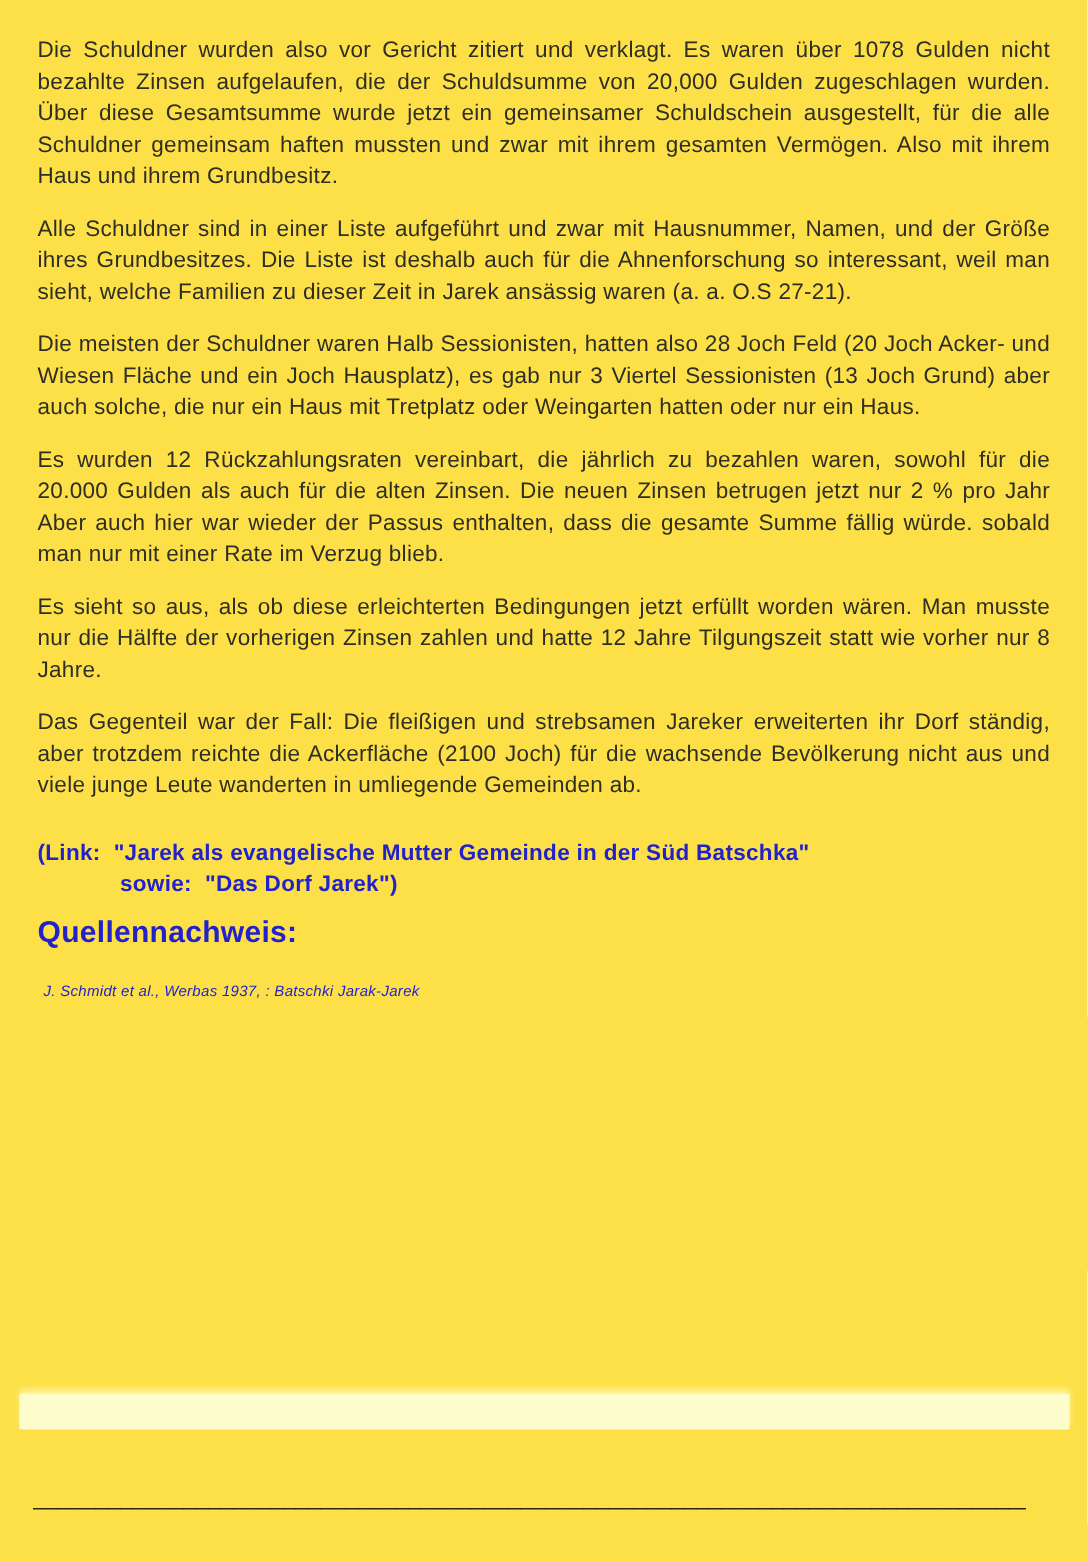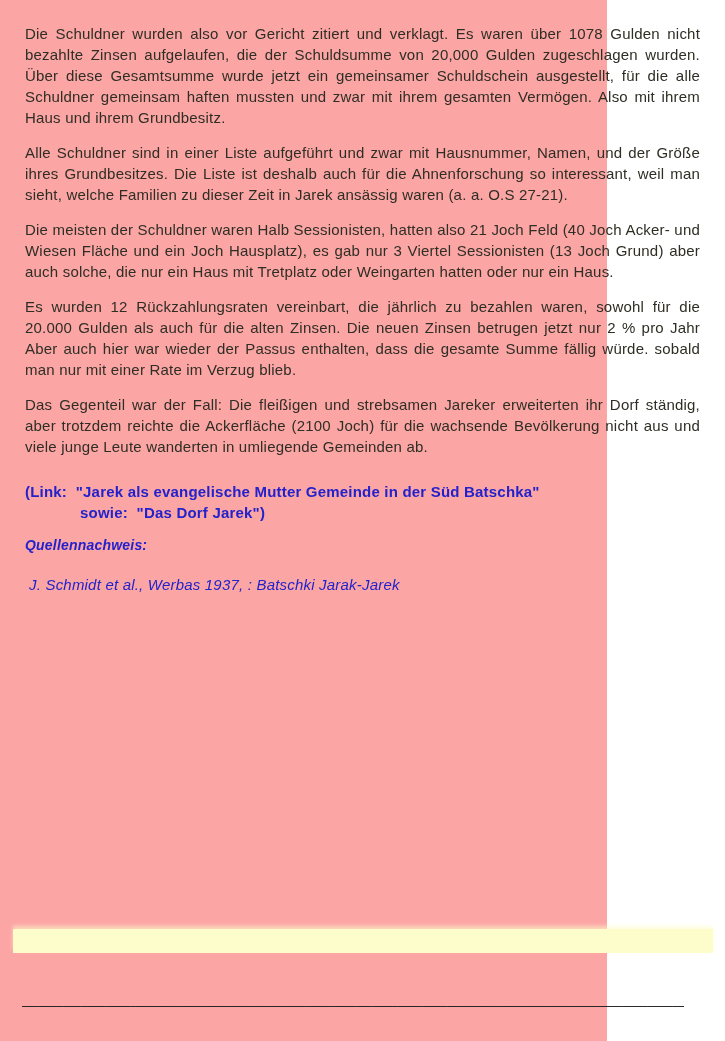--- a/index.html
+++ b/index.html
@@ -6,23 +6,23 @@
     margin: 0;
     padding: 0;
     background: #ffffff;
     width: 725px;
     height: 1041px;
     overflow: hidden;
     font-family: "Liberation Sans", "DejaVu Sans", sans-serif;
   }
   .page {
     position: relative;
-    width: 607px;
+    width: 725px;
     height: 1041px;
-    background: #fca5a5;
+    background: #fde047;
   }
   .content {
     padding: 23px 25px 0 25px;
     width: 675px;
     box-sizing: content-box;
   }
   p.par {
     margin: 0 0 14px 0;
     font-size: 15px;
     line-height: 21px;
@@ -37,31 +37,30 @@
     font-weight: bold;
     font-size: 15px;
     line-height: 21px;
     letter-spacing: 0.2px;
   }
   .link-line { white-space: pre-wrap; cursor: pointer; }
   .link-line.indent { padding-left: 55px; }
   .sources-heading {
     margin: 10px 0 0 0;
     color: #2222cc;
-    font-size: 14px;
+    font-size: 20px;
     line-height: 24px;
     font-weight: bold;
-    font-style: italic;
     letter-spacing: 0.2px;
   }
   .citation {
     margin-top: 17px;
     padding-left: 4px;
     color: #2222cc;
-    font-size: 15px;
+    font-size: 10px;
     line-height: 22px;
     font-style: italic;
     letter-spacing: 0.2px;
   }
   .highlight-bar {
     position: absolute;
     left: 13px;
     top: 929px;
     width: 700px;
     height: 24px;
@@ -81,22 +80,23 @@
     color: #1a1a1a;
   }
 </style>
 </head>
 <body>
 
 <div class="page">
   <div class="content">
     <p class="par">Die Schuldner wurden also vor Gericht zitiert und verklagt. Es waren über 1078 Gulden nicht bezahlte Zinsen aufgelaufen, die der Schuldsumme von 20,000 Gulden zugeschlagen wurden. Über diese Gesamtsumme wurde jetzt ein gemeinsamer Schuldschein ausgestellt, für die alle Schuldner gemeinsam haften mussten und zwar mit ihrem gesamten Vermögen. Also mit ihrem Haus und ihrem Grundbesitz.</p>
     <p class="par">Alle Schuldner sind in einer Liste aufgeführt und zwar mit Hausnummer, Namen, und der Größe ihres Grundbesitzes. Die Liste ist deshalb auch für die Ahnenforschung so interessant, weil man sieht, welche Familien zu dieser Zeit in Jarek ansässig waren (a. a. O.S 27-21).</p>
-    <p class="par">Die meisten der Schuldner waren Halb Sessionisten, hatten also 21 Joch Feld (40 Joch Acker- und Wiesen Fläche und ein Joch Hausplatz), es gab nur 3 Viertel Sessionisten (13 Joch Grund) aber auch solche, die nur ein Haus mit Tretplatz oder Weingarten hatten oder nur ein Haus.</p>
+    <p class="par">Die meisten der Schuldner waren Halb Sessionisten, hatten also 28 Joch Feld (20 Joch Acker- und Wiesen Fläche und ein Joch Hausplatz), es gab nur 3 Viertel Sessionisten (13 Joch Grund) aber auch solche, die nur ein Haus mit Tretplatz oder Weingarten hatten oder nur ein Haus.</p>
     <p class="par">Es wurden 12 Rückzahlungsraten vereinbart, die jährlich zu bezahlen waren, sowohl für die 20.000 Gulden als auch für die alten Zinsen. Die neuen Zinsen betrugen jetzt nur 2 % pro Jahr Aber auch hier war wieder der Passus enthalten, dass die gesamte Summe fällig würde. sobald man nur mit einer Rate im Verzug blieb.</p>
+    <p class="par">Es sieht so aus, als ob diese erleichterten Bedingungen jetzt erfüllt worden wären. Man musste nur die Hälfte der vorherigen Zinsen zahlen und hatte 12 Jahre Tilgungszeit statt wie vorher nur 8 Jahre.</p>
     <p class="par">Das Gegenteil war der Fall: Die fleißigen und strebsamen Jareker erweiterten ihr Dorf ständig, aber trotzdem reichte die Ackerfläche (2100 Joch) für die wachsende Bevölkerung nicht aus und viele junge Leute wanderten in umliegende Gemeinden ab.</p>
 
     <div class="links">
       <div class="link-line">(Link:  "Jarek als evangelische Mutter Gemeinde in der Süd Batschka"</div>
       <div class="link-line indent">sowie:  "Das Dorf Jarek")</div>
     </div>
 
     <h2 class="sources-heading">Quellennachweis:</h2>
     <div class="citation">J. Schmidt et al., Werbas 1937, : Batschki Jarak-Jarek</div>
   </div>

